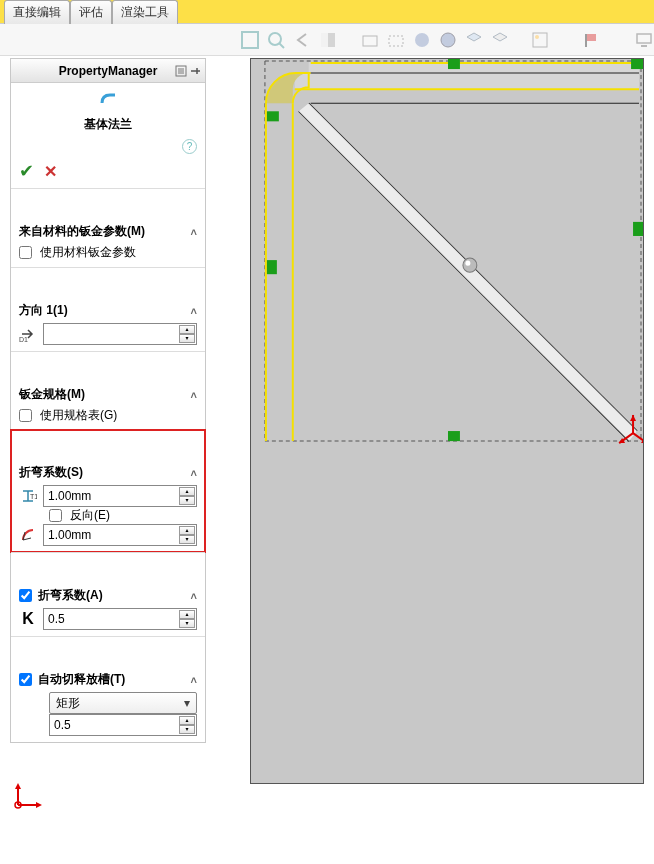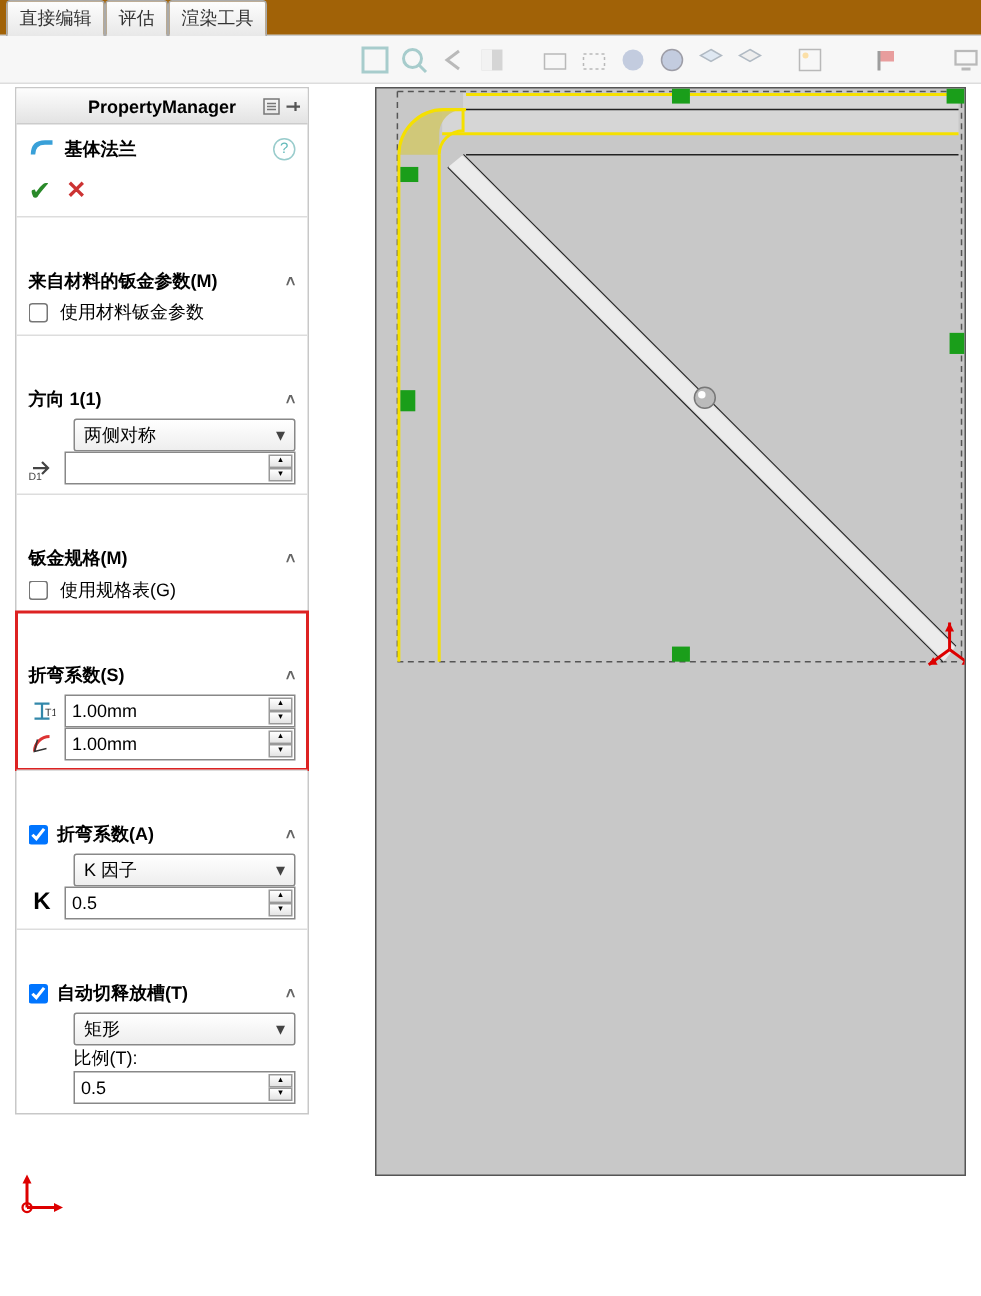--- a/index.html
+++ b/index.html
@@ -5,21 +5,21 @@
   * { box-sizing: border-box; margin: 0; padding: 0; }
   body {
     font-family: "Microsoft YaHei", Arial, sans-serif;
     font-size: 12px;
     background: #fff;
     width: 654px; height: 864px;
     position: relative; overflow: hidden;
   }
   .tabs {
     display: flex; align-items: center; height: 24px;
-    background: #a16207; border-bottom: 1px solid #ccc;
+    background: #fde047; border-bottom: 1px solid #ccc;
     padding-left: 4px; gap: 0;
   }
   .tab {
     padding: 3px 8px; border: 1px solid #aaa; border-bottom: none;
     background: linear-gradient(#fdfdfd, #e8e8e8);
     border-radius: 3px 3px 0 0; font-size: 12px; color: #333;
   }
   .toolbar {
     display: flex; align-items: center; height: 32px;
     background: #f7f7f7; border-bottom: 1px solid #ddd;
@@ -32,21 +32,21 @@
     border: 1px solid #c8c8c8;
   }
   .pm-header {
     display: flex; align-items: center; justify-content: center;
     height: 24px; background: linear-gradient(#fdfdfd,#e3e3e3);
     border-bottom: 1px solid #ccc; font-weight: bold; position: relative;
   }
   .pm-header .pins { position: absolute; right: 4px; display: flex; gap: 2px;}
   .pins span { width: 12px; height: 12px; display: inline-block; }
   .feature-row {
-    display: flex; align-items: center; gap: 6px; padding: 6px 8px;
+    display: flex; align-items: center; gap: 6px; padding: 6px 8px; flex-direction: column;
   }
   .feature-name { font-weight: bold; }
   .help-icon { margin-left: auto; color: #6bb; border:1px solid #9cc; border-radius:50%; width:15px;height:15px; text-align:center; line-height:13px; font-size:10px;}
   .okcancel { display: flex; gap: 10px; padding: 0 8px 6px 8px; align-items: center;}
   .check { color: #2a8a2a; font-size: 18px; }
   .xmark { color: #c33; font-size: 16px; font-weight: bold;}
   .section {
     border-top: 1px solid #ddd; padding: 6px 8px;
   }
   .section.highlight { border:2px solid #d22; margin: -1px; padding: 5px 7px;}
@@ -178,25 +178,20 @@
       <input type="checkbox" class="cb" style="">
       <span class="lbl">使用材料钣金参数</span>
     </div>
   </div>
 
   <div class="section">
     <div class="sec-head">
         <span>方向 1(1)</span>
         <span class="chev">˄</span>
       </div>
-    <div class="row indent">
-      <div class="dd">
-          <span>两侧对称</span>
-        </div>
-    </div>
     <div class="row">
       <span class="field-icon">
         <svg width="18" height="18">
             <path d="M3 9 L12 9 M9 5 L13 9 L9 13" stroke="#444" fill="none" stroke-width="1.5"></path>
             <text x="0" y="17" font-size="7" fill="#444">D1</text>
           </svg>
       </span>
       <div class="numfield">
         <div class="spin">
             <div>▴</div>
@@ -230,20 +225,24 @@
           </svg>
       </span>
       <div class="numfield">
         <input value="1.00mm" style="">
         <div class="spin">
             <div>▴</div>
             <div>▾</div>
           </div>
       </div>
     </div>
+    <div class="row indent">
+      <input type="checkbox" class="cb" style="">
+      <span class="lbl">反向(E)</span>
+    </div>
     <div class="row">
       <span class="field-icon">
         <svg width="18" height="18">
             <path d="M4 14 A10 10 0 0 1 14 4" stroke="#d33" stroke-width="2" fill="none"></path>
             <path d="M6 6 L4 14 L12 12" stroke="#333" fill="none"></path>
           </svg>
       </span>
       <div class="numfield">
         <input value="1.00mm" style="">
         <div class="spin">
@@ -253,25 +252,20 @@
       </div>
     </div>
   </div>
 
   <div class="section">
     <div class="sec-head">
       <input type="checkbox" class="cb" checked="" style="margin-right: 6px;">
       <span>折弯系数(A)</span>
       <span class="chev">˄</span>
     </div>
-    <div class="row indent">
-      <div class="dd">
-          <span>K 因子</span>
-        </div>
-    </div>
     <div class="row">
       <span class="field-icon" style="font-size:16px;font-weight:bold">K</span>
       <div class="numfield">
         <input value="0.5" style="">
         <div class="spin">
             <div>▴</div>
             <div>▾</div>
           </div>
       </div>
     </div>
@@ -281,23 +275,20 @@
     <div class="sec-head">
       <input type="checkbox" class="cb" checked="" style="margin-right: 6px;">
       <span>自动切释放槽(T)</span>
       <span class="chev">˄</span>
     </div>
     <div class="row indent">
       <div class="dd">
           <span>矩形</span>
         </div>
     </div>
-    <div class="row indent">
-        <span>比例(T):</span>
-      </div>
     <div class="row indent">
       <div class="numfield">
         <input value="0.5" style="">
         <div class="spin">
             <div>▴</div>
             <div>▾</div>
           </div>
       </div>
     </div>
   </div>

